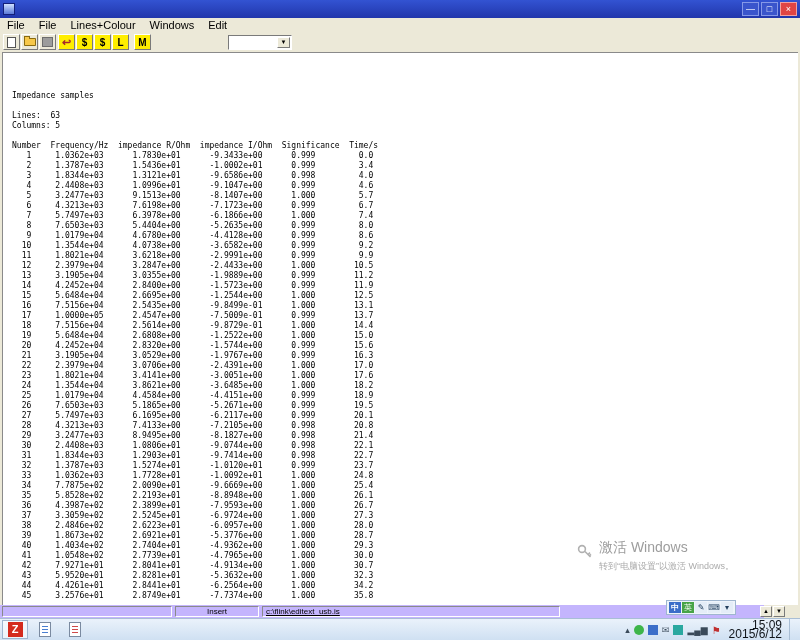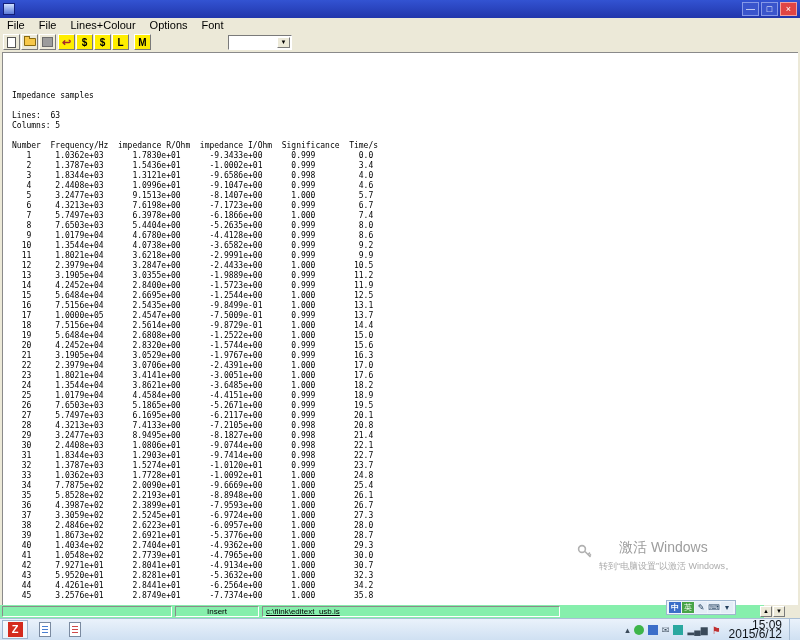--- a/index.html
+++ b/index.html
@@ -43,24 +43,24 @@
              font-size:6px;line-height:9px;text-align:center;color:#000;}
   
   .content{position:absolute;left:2px;top:52px;width:796px;height:553px;background:#fff;
            border-top:1px solid #8a8a8a;border-left:1px solid #8a8a8a;box-sizing:border-box;overflow:hidden;}
   .doc{position:absolute;left:9px;top:38px;margin:0;
        font-family:"DejaVu Sans Mono",monospace;font-size:8px;line-height:10px;color:#000;white-space:pre;}
   
   .watermark{position:absolute;left:574px;top:486px;color:#9d9d9d;pointer-events:none;}
   .wm-row{display:flex;align-items:flex-start;}
   .wm-key{margin-top:4px;margin-right:6px;opacity:.8;}
-  .wm-title{font-size:14px;color:#9d9d9d;margin-left:20px;}
+  .wm-title{font-size:14px;color:#9d9d9d;}
   .wm-sub{font-size:9px;color:#ababab;margin-top:3px;text-align:right;}
   
-  .statusbar{position:absolute;left:0;top:605px;width:764px;height:13px;background:#86efac;}
+  .statusbar{position:absolute;left:0;top:605px;width:764px;height:13px;background:#c4b5fd;}
   .sb-panel{position:absolute;top:1px;height:11px;box-sizing:border-box;border:1px solid;
             border-color:#8a8a8a #fff #fff #8a8a8a;font-size:8px;line-height:9px;padding:0 3px;color:#000;}
   .sb-a{left:2px;width:170px;}
   .sb-insert{left:175px;width:84px;text-align:center;}
   .sb-path{left:262px;width:298px;text-decoration:underline;}
   .sb-spin{position:absolute;top:1px;width:12px;height:11px;box-sizing:border-box;background:#ece9d8;
            border:1px solid;border-color:#fff #7a7a7a #7a7a7a #fff;font-size:6px;line-height:9px;text-align:center;}
   
   .imebar{position:absolute;left:666px;top:600px;height:15px;display:flex;gap:1px;align-items:center;
           background:#eef4fb;border:1px solid #9fb6cf;padding:0 2px;box-sizing:border-box;}
@@ -102,22 +102,22 @@
       <div class="cap-btn">—</div>
       <div class="cap-btn">□</div>
       <div class="cap-btn cap-close">×</div>
     </div>
   </div>
 
   <div class="menubar">
     <span class="menu-item">File</span>
     <span class="menu-item">File</span>
     <span class="menu-item">Lines+Colour</span>
-    <span class="menu-item">Options</span>
-    <span class="menu-item">Font</span>
+    <span class="menu-item">Windows</span>
+    <span class="menu-item">Edit</span>
   </div>
 
   <div class="toolbar">
     <div class="tb-btn" style="left:3px">
         <span class="icon-newdoc"></span>
       </div>
     <div class="tb-btn" style="left:21px">
         <span class="icon-folder"></span>
       </div>
     <div class="tb-btn" style="left:39px">

